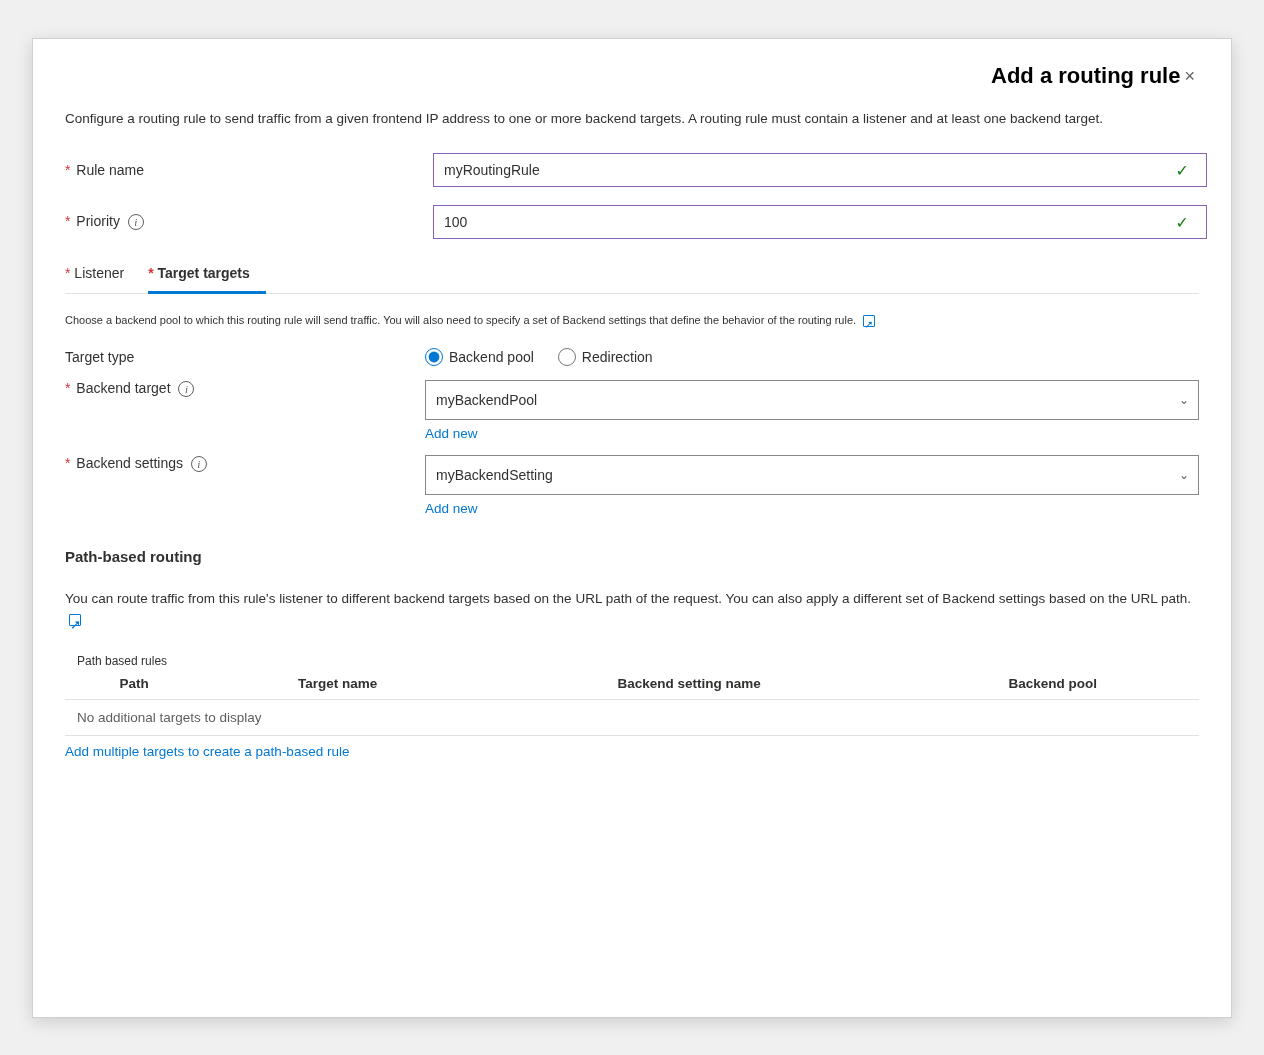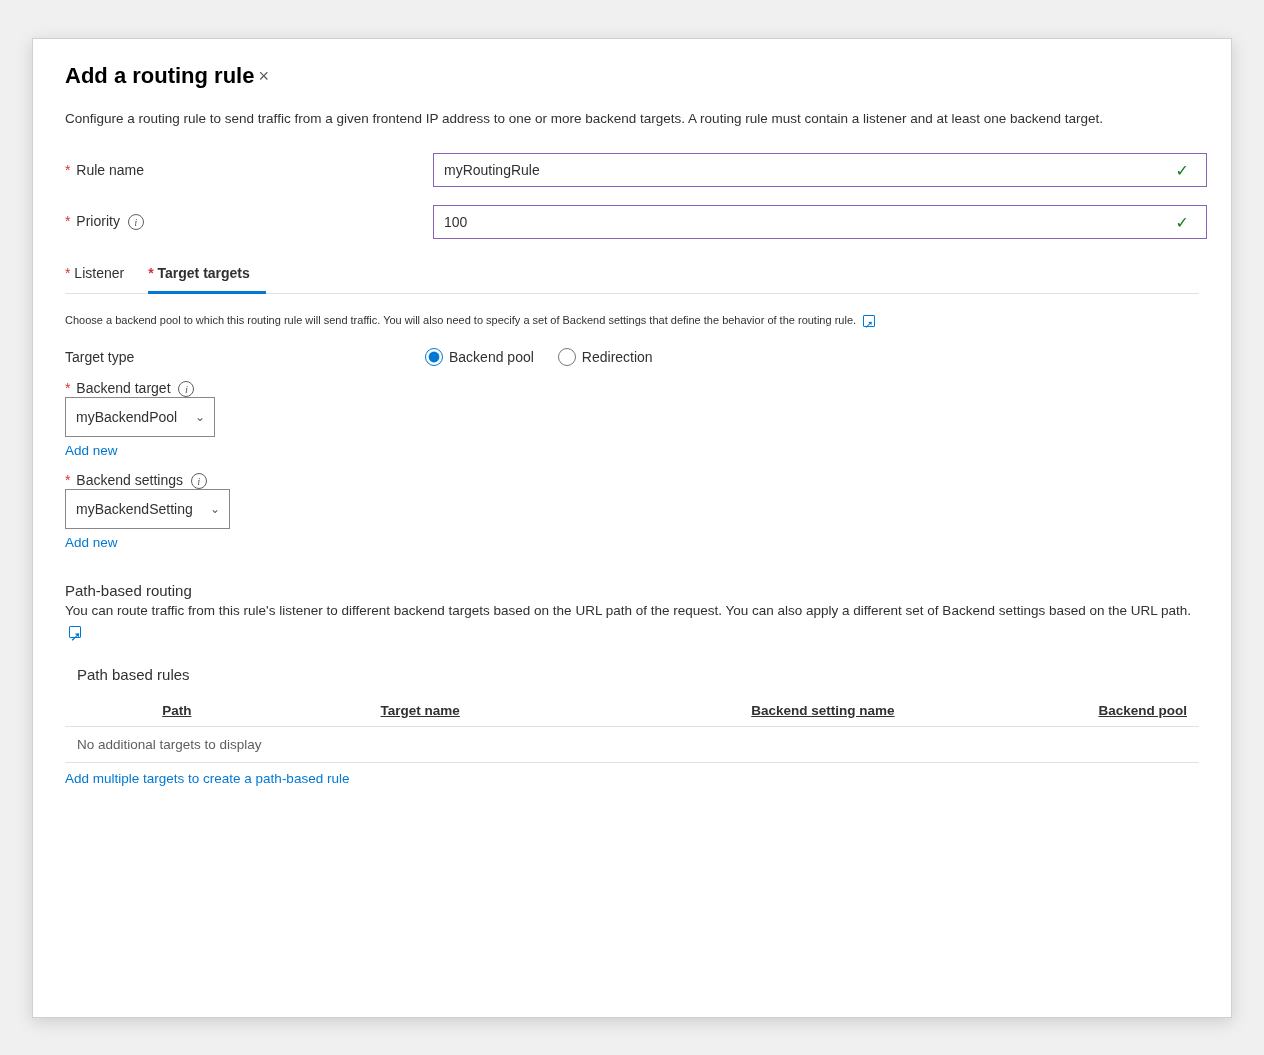--- a/index.html
+++ b/index.html
@@ -18,21 +18,21 @@
       background: #ffffff;
       width: 1200px;
       min-height: 980px;
       border: 1px solid #d0d0d0;
       box-shadow: 0 4px 16px rgba(0,0,0,0.15);
       padding: 24px 32px 32px 32px;
       position: relative;
     }
     .dialog-header {
       display: flex;
-      justify-content: flex-start;
+      justify-content: flex-end;
       align-items: flex-start;
       margin-bottom: 20px;
     }
     .dialog-title {
       font-size: 22px;
       font-weight: 600;
       color: #000;
     }
     .close-btn {
       background: none;
@@ -186,21 +186,20 @@
       text-decoration: none;
       cursor: pointer;
       display: inline-block;
       margin-top: 4px;
       margin-bottom: 8px;
     }
     .form-row-top {
       display: flex;
       align-items: flex-start;
       margin-bottom: 6px;
-      flex-direction: column;
     }
     .info-icon {
       display: inline-flex;
       align-items: center;
       justify-content: center;
       width: 16px;
       height: 16px;
       border: 1.5px solid #605e5c;
       border-radius: 50%;
       font-size: 11px;
@@ -209,49 +208,48 @@
       font-family: serif;
       cursor: pointer;
       margin-left: 4px;
       flex-shrink: 0;
     }
     .path-based-section {
       margin-top: 24px;
     }
     .path-based-title {
       font-size: 15px;
-      font-weight: 400;
-      color: #323130;
-      margin-bottom: 2px;
+      font-weight: 700;
+      color: #323130;
+      margin-bottom: 24px;
     }
     .path-based-desc {
       font-size: 13.5px;
       color: #323130;
       line-height: 1.5;
       margin-bottom: 24px;
       max-width: 1140px;
     }
     .path-rules-label {
-      font-size: 15px;
-      color: #323130;
-      margin-bottom: 12px;
+      font-size: 12px;
+      color: #323130;
+      margin-bottom: 0;
       padding-left: 12px;
     }
     .path-table {
       width: 100%;
       border-collapse: collapse;
     }
     .path-table th {
-      text-align: right;
+      text-align: center;
       font-weight: 700;
       font-size: 13.5px;
       color: #323130;
       padding: 8px 12px;
       border-bottom: 1px solid #e1e1e1;
-      text-decoration: underline;
     }
     .path-table td {
       padding: 10px 12px;
       font-size: 13.5px;
       color: #605e5c;
       border-bottom: 1px solid #e1e1e1;
     }
     .no-data-row td {
       color: #605e5c;
       margin-top: 29px;

